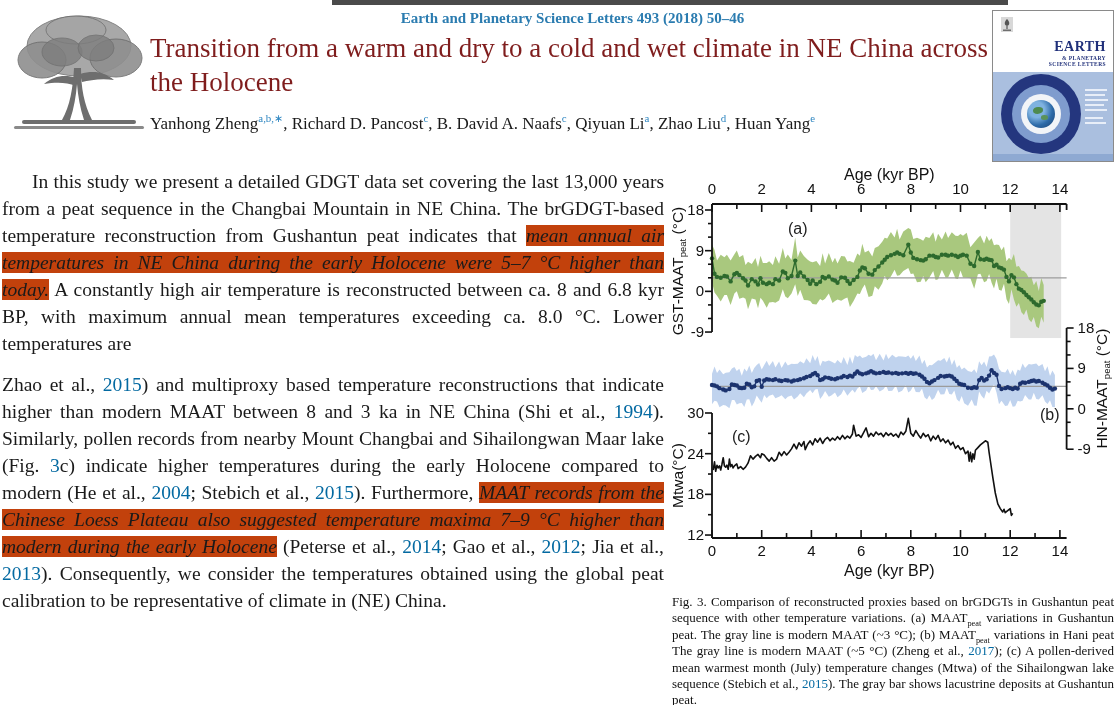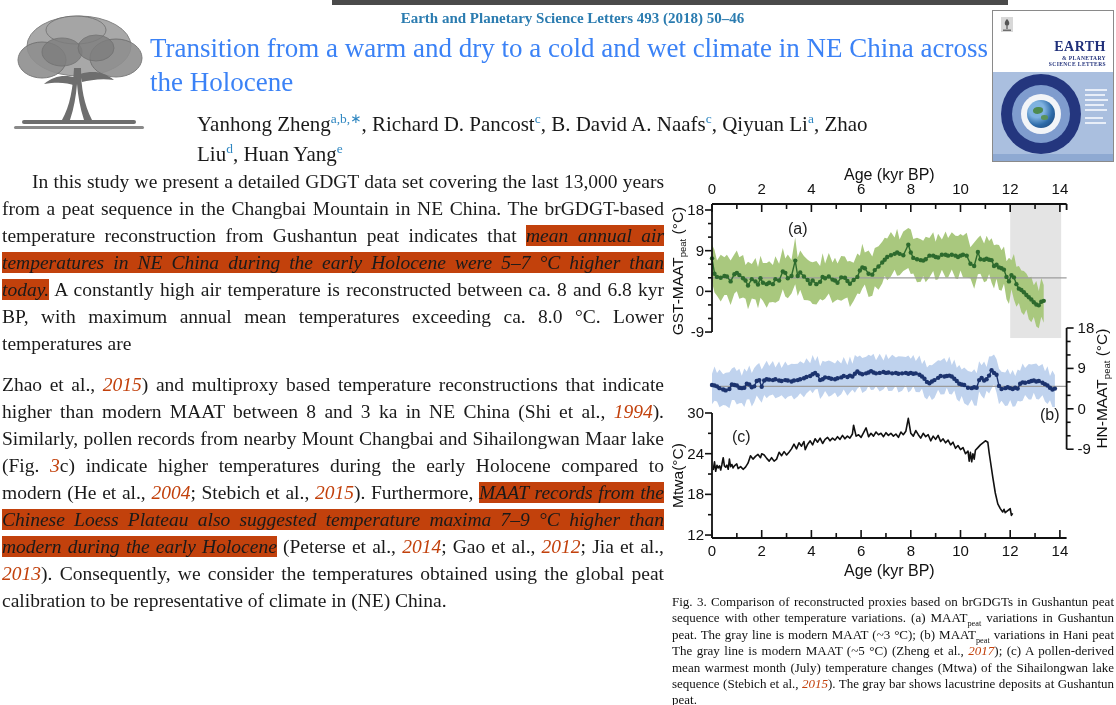--- a/index.html
+++ b/index.html
@@ -7,22 +7,22 @@
         font-family:"Liberation Serif",serif;color:#1a1a1a;}
   #top-strip{position:absolute;left:332px;top:0;width:676px;height:5px;background:#4a4a4a;}
 
   
   #elsevier{position:absolute;left:4px;top:8px;width:150px;height:158px;}
   #elsevier svg{display:block;}
   #elsevier-wordmark{position:absolute;left:2px;top:132px;width:148px;text-align:center;
         font-family:"Liberation Serif",serif;font-size:26px;letter-spacing:0.5px;font-weight:400;}
   #header-center{position:absolute;left:150px;top:10px;width:845px;}
   #journal-line{text-align:center;font-size:15px;font-weight:700;margin-bottom:4px;}
-  #article-title{font-size:27px;line-height:34px;color:#3b82f6;width:860px;}
-  #authors{font-size:21px;line-height:30px;margin-top:10px;width:700px;margin-left:47px;}
+  #article-title{font-size:27px;line-height:34px;color:#7f1d1d;width:860px;}
+  #authors{font-size:17px;line-height:30px;margin-top:10px;width:700px;}
   .seg-sup{vertical-align:super;font-size:64%;line-height:0;}
   #authors .seg-sup{color:#2e86c1;}
 
   
   #cover{position:absolute;left:992px;top:10px;width:122px;height:152px;background:#fff;
          border:1.5px solid #8a8a8a;box-sizing:border-box;overflow:hidden;}
   #cover-blue{position:absolute;left:0;top:61px;width:100%;height:91px;background:#aabfdf;}
   #cover-bottom{position:absolute;left:0;bottom:0;width:100%;height:7px;background:#8ea9d2;}
   #cover-title{position:absolute;right:7px;top:28px;text-align:right;color:#20307a;
          font-family:"Liberation Serif",serif;}
@@ -32,21 +32,21 @@
   .ring{position:absolute;border-radius:50%;}
   .covtxt{position:absolute;background:#e8eef8;height:1.5px;}
 
   
   #body-col{position:absolute;left:2px;top:168px;width:662px;
             font-size:19.5px;line-height:27px;text-align:justify;}
   #body-col p{margin:0;}
   #body-col p.indent{text-indent:30px;}
   #body-col p + p{margin-top:14px;}
   .seg-hl{background:#c2410c;font-style:italic;}
-  .seg-c{color:#c2410c;font-style:italic;}
+  .seg-c{color:#0369a1;}
   .seg-b{font-weight:400;}
   .seg-sub{vertical-align:sub;font-size:64%;line-height:0;}
 
   
   #figure{position:absolute;left:670px;top:166px;width:446px;height:424px;}
   #caption{position:absolute;left:672px;top:594px;width:442px;
            font-size:13px;line-height:16.4px;text-align:justify;color:#111;}
 </style>
 </head>
 <body>

